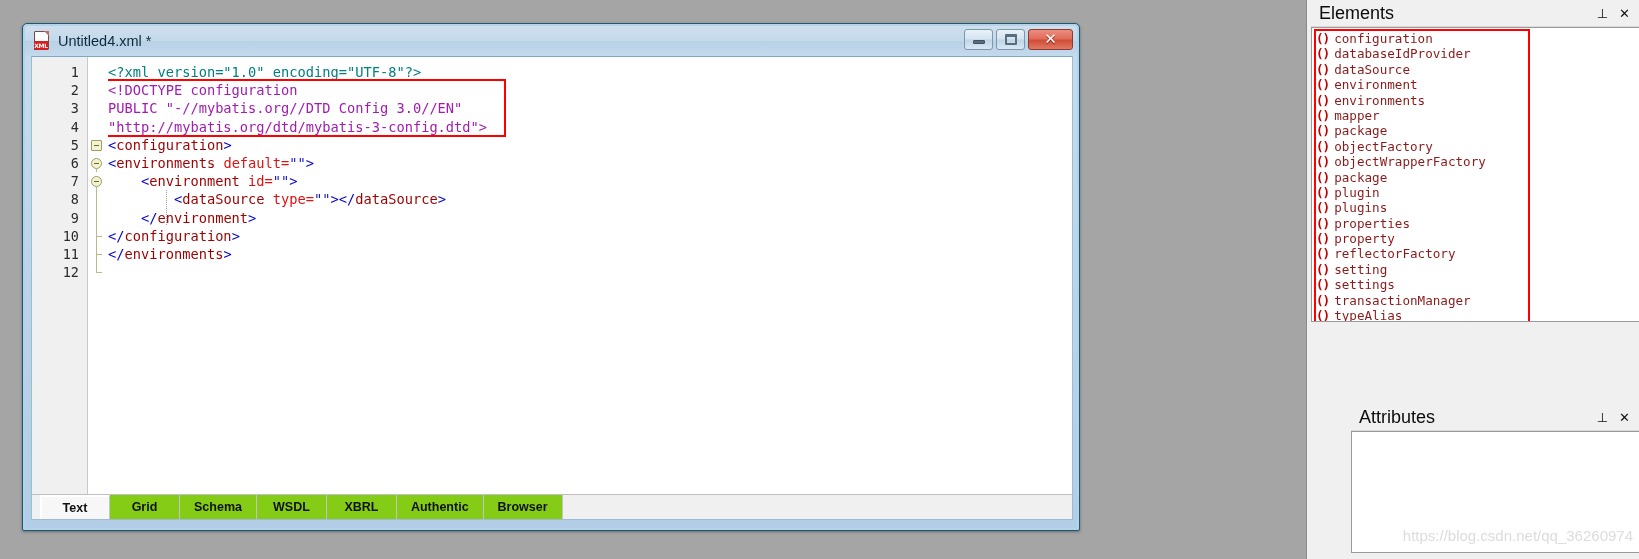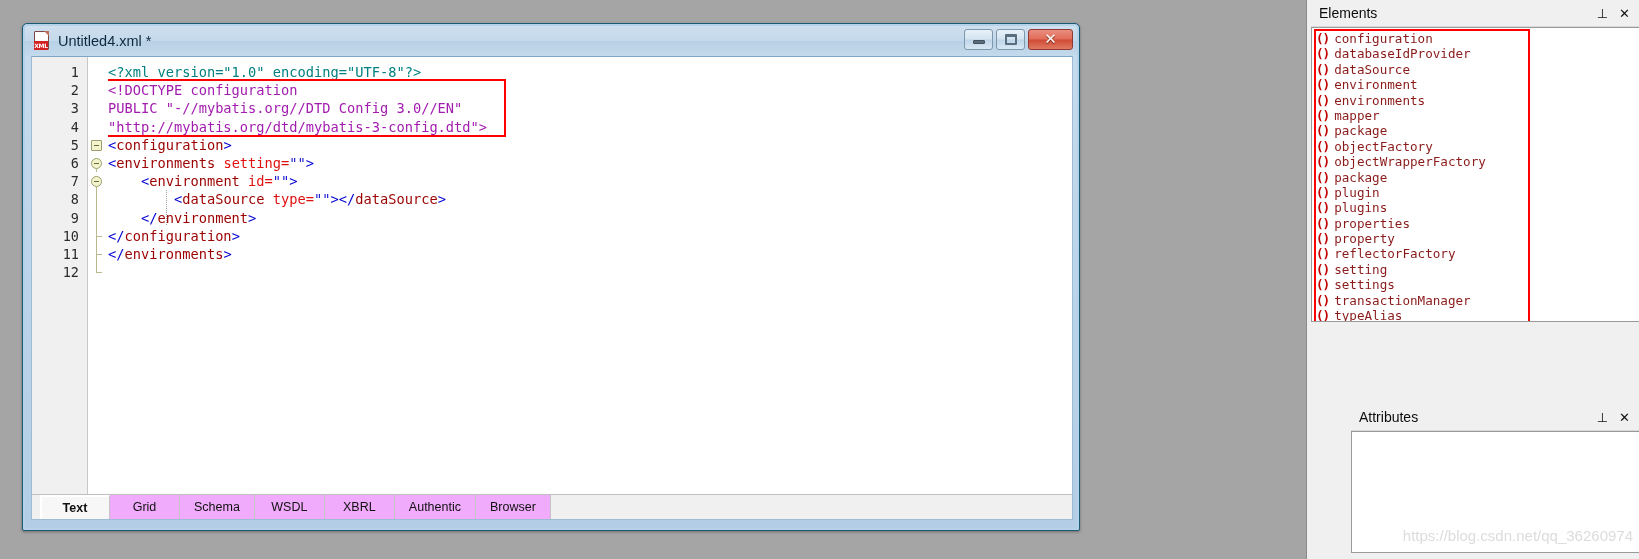--- a/index.html
+++ b/index.html
@@ -221,23 +221,24 @@
     align-items: stretch;
     padding-left: 8px;
   }
   .tab {
     min-width: 70px;
     padding: 0 14px;
     display: flex; align-items: center; justify-content: center;
     font-size: 12.5px;
     color: #111;
     border-right: 1px solid #c4c4c4;
-    background: #f0abfc;
+    background: #84cc16;
     cursor: pointer;
     font-family: "Liberation Sans", sans-serif;
+    font-weight: bold;
   }
   .tab.active {
     font-weight: bold;
     background: #f7f7f7;
     border-left: 1px solid #ffffff;
     border-top: 1px solid #ffffff;
     box-shadow: inset 1px 1px 0 #fff;
   }
   .tabbar-rest { flex: 1 1 auto; background: #f0f0f0; }
 
@@ -256,21 +257,21 @@
   }
   .panel-head {
     position: relative;
     height: 27px;
     display: flex; align-items: center;
     padding-left: 8px;
     background: #f0f0f0;
     border-bottom: 1px solid #d9d9d9;
   }
   .panel-title {
-    font-size: 14px;
+    font-size: 18px;
     color: #0b0b0b;
     font-family: "Liberation Sans", sans-serif;
   }
   .panel-head-icons {
     position: absolute; right: 9px; top: 0; bottom: 0;
     display: flex; align-items: center; gap: 11px;
   }
   .pin-icon, .close-icon-p {
     font-size: 13px; color: #111; cursor: pointer;
     font-family: "DejaVu Sans", sans-serif; line-height: 1;
@@ -397,21 +398,21 @@
                 <div class="fold-end2"></div>
               </div>
             </div>
           <div class="codecol" id="codecol">
             <div class="hl-box" id="doctype-highlight" style="padding-left: 16px; left: -2px; top: 22.2px; width: 400px; height: 57.6px; border-color: rgb(255, 0, 0);"></div>
           <div class="code-line" style="padding-left: 0px;"><span class="tk-decl">&lt;?xml version="1.0" encoding="UTF-8"?&gt;</span></div>
               <div class="code-line"><span class="tk-doct">&lt;!DOCTYPE configuration</span></div>
               <div class="code-line"><span class="tk-doct">PUBLIC "-//mybatis.org//DTD Config 3.0//EN"</span></div>
               <div class="code-line"><span class="tk-doct">"http://mybatis.org/dtd/mybatis-3-config.dtd"&gt;</span></div>
               <div class="code-line"><span class="tk-brk">&lt;</span><span class="tk-tag">configuration</span><span class="tk-brk">&gt;</span></div>
-              <div class="code-line"><span class="tk-brk">&lt;</span><span class="tk-tag">environments </span><span class="tk-attr">setting=</span><span class="tk-val">""</span><span class="tk-brk">&gt;</span></div>
+              <div class="code-line"><span class="tk-brk">&lt;</span><span class="tk-tag">environments </span><span class="tk-attr">default=</span><span class="tk-val">""</span><span class="tk-brk">&gt;</span></div>
               <div class="code-line"><span>    </span><span class="tk-brk">&lt;</span><span class="tk-tag">environment </span><span class="tk-attr">id=</span><span class="tk-val">""</span><span class="tk-brk">&gt;</span></div>
               <div class="code-line"><span>        </span><span class="tk-brk">&lt;</span><span class="tk-tag">dataSource </span><span class="tk-attr">type=</span><span class="tk-val">""</span><span class="tk-brk">&gt;&lt;/</span><span class="tk-tag">dataSource</span><span class="tk-brk">&gt;</span></div>
               <div class="code-line"><span>    </span><span class="tk-brk">&lt;/</span><span class="tk-tag">environment</span><span class="tk-brk">&gt;</span></div>
               <div class="code-line"><span class="tk-brk">&lt;/</span><span class="tk-tag">configuration</span><span class="tk-brk">&gt;</span></div>
               <div class="code-line"><span class="tk-brk">&lt;/</span><span class="tk-tag">environments</span><span class="tk-brk">&gt;</span></div>
               <div class="indent-guide" style="left: 58px; top: 133.4px; height: 34.4px;"></div>
             </div>
         </div>
 
         <div class="tabbar" id="tabbar">

